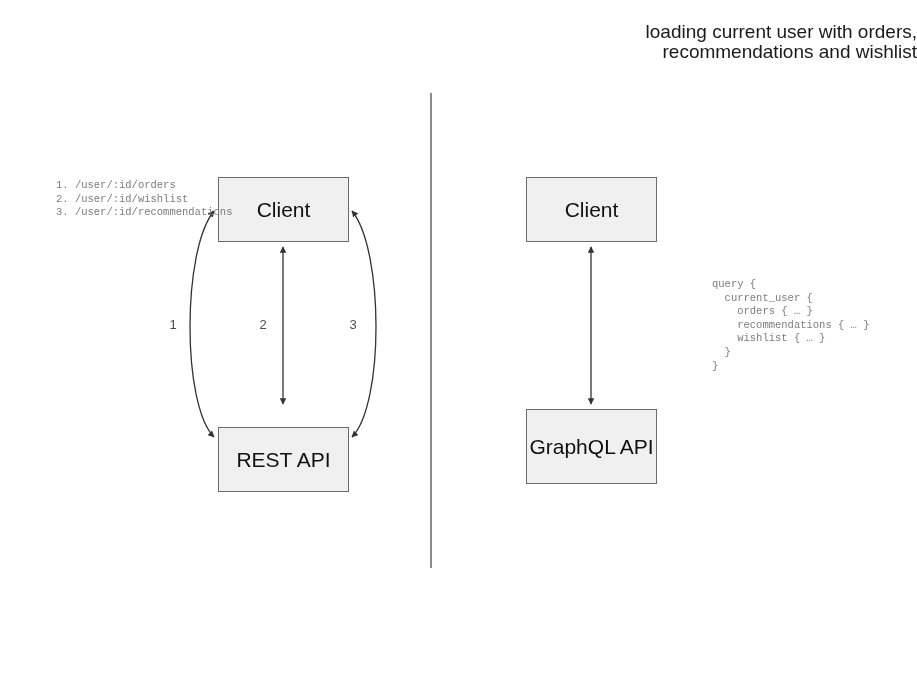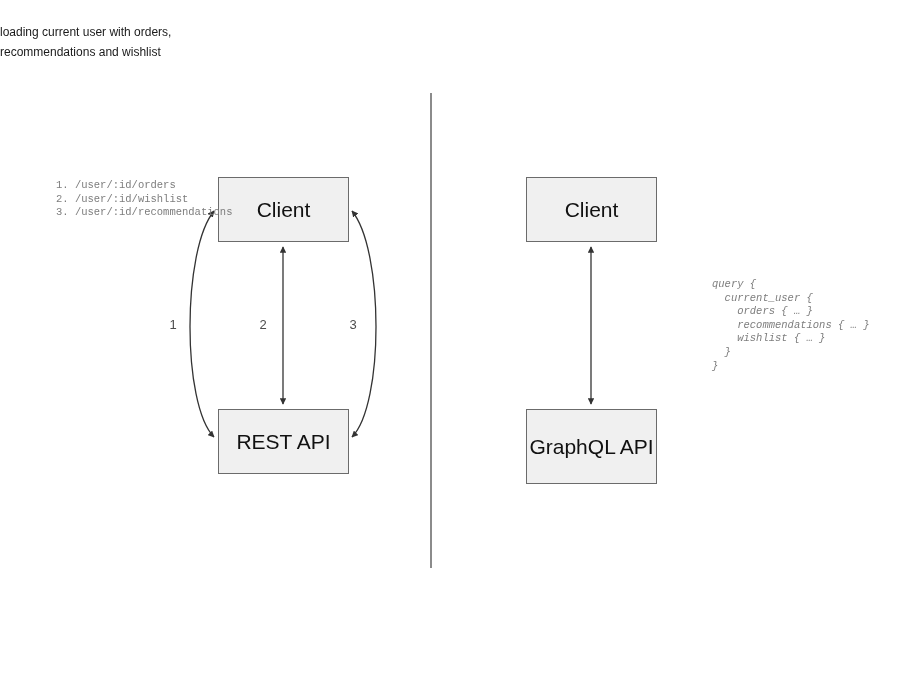--- a/index.html
+++ b/index.html
@@ -22,43 +22,43 @@
     top: 0;
     width: 917px;
     height: 689px;
   }
 
   .title {
     position: absolute;
     left: 0;
     top: 22px;
     width: 917px;
-    text-align: left;
-    font-size: 12px;
+    text-align: right;
+    font-size: 19px;
     line-height: 20px;
     color: #1a1a1a;
     font-family: "Liberation Sans", sans-serif;
     white-space: pre-line;
   }
 
   .node {
     position: absolute;
     background: #f0f0f0;
     border: 1.3px solid #6b6b6b;
     box-sizing: border-box;
     display: flex;
     align-items: center;
     justify-content: center;
     color: #111111;
     font-size: 21px;
     font-family: "Liberation Sans", sans-serif;
   }
 
   #rest-client  { left: 218px; top: 177px; width: 131px; height: 65px; }
-  #rest-api     { left: 218px; top: 409px; width: 131px; height: 65px; }
+  #rest-api     { left: 218px; top: 427px; width: 131px; height: 65px; }
   #gql-client   { left: 526px; top: 177px; width: 131px; height: 65px; }
   #gql-api      { left: 526px; top: 409px; width: 131px; height: 75px; }
 
   .edge-label {
     position: absolute;
     font-size: 13px;
     color: #4d4d4d;
     font-family: "Liberation Sans", sans-serif;
     text-align: center;
     width: 20px;
@@ -70,21 +70,21 @@
   .code {
     position: absolute;
     font-family: "Liberation Mono", "DejaVu Sans Mono", monospace;
     font-size: 10.5px;
     line-height: 13.6px;
     color: #7d7d7d;
     white-space: pre;
     margin-left: 48px;
   }
   #rest-endpoints { left: 8px;   top: 179px; }
-  #gql-query      { left: 664px; top: 278px; font-style: italic; }
+  #gql-query      { left: 664px; top: 278px; }
 
   svg line, svg path { shape-rendering: geometricPrecision; }
 </style>
 </head>
 <body>
 
 <div id="canvas">
 
   <div class="title">loading current user with orders,
 recommendations and wishlist</div>

